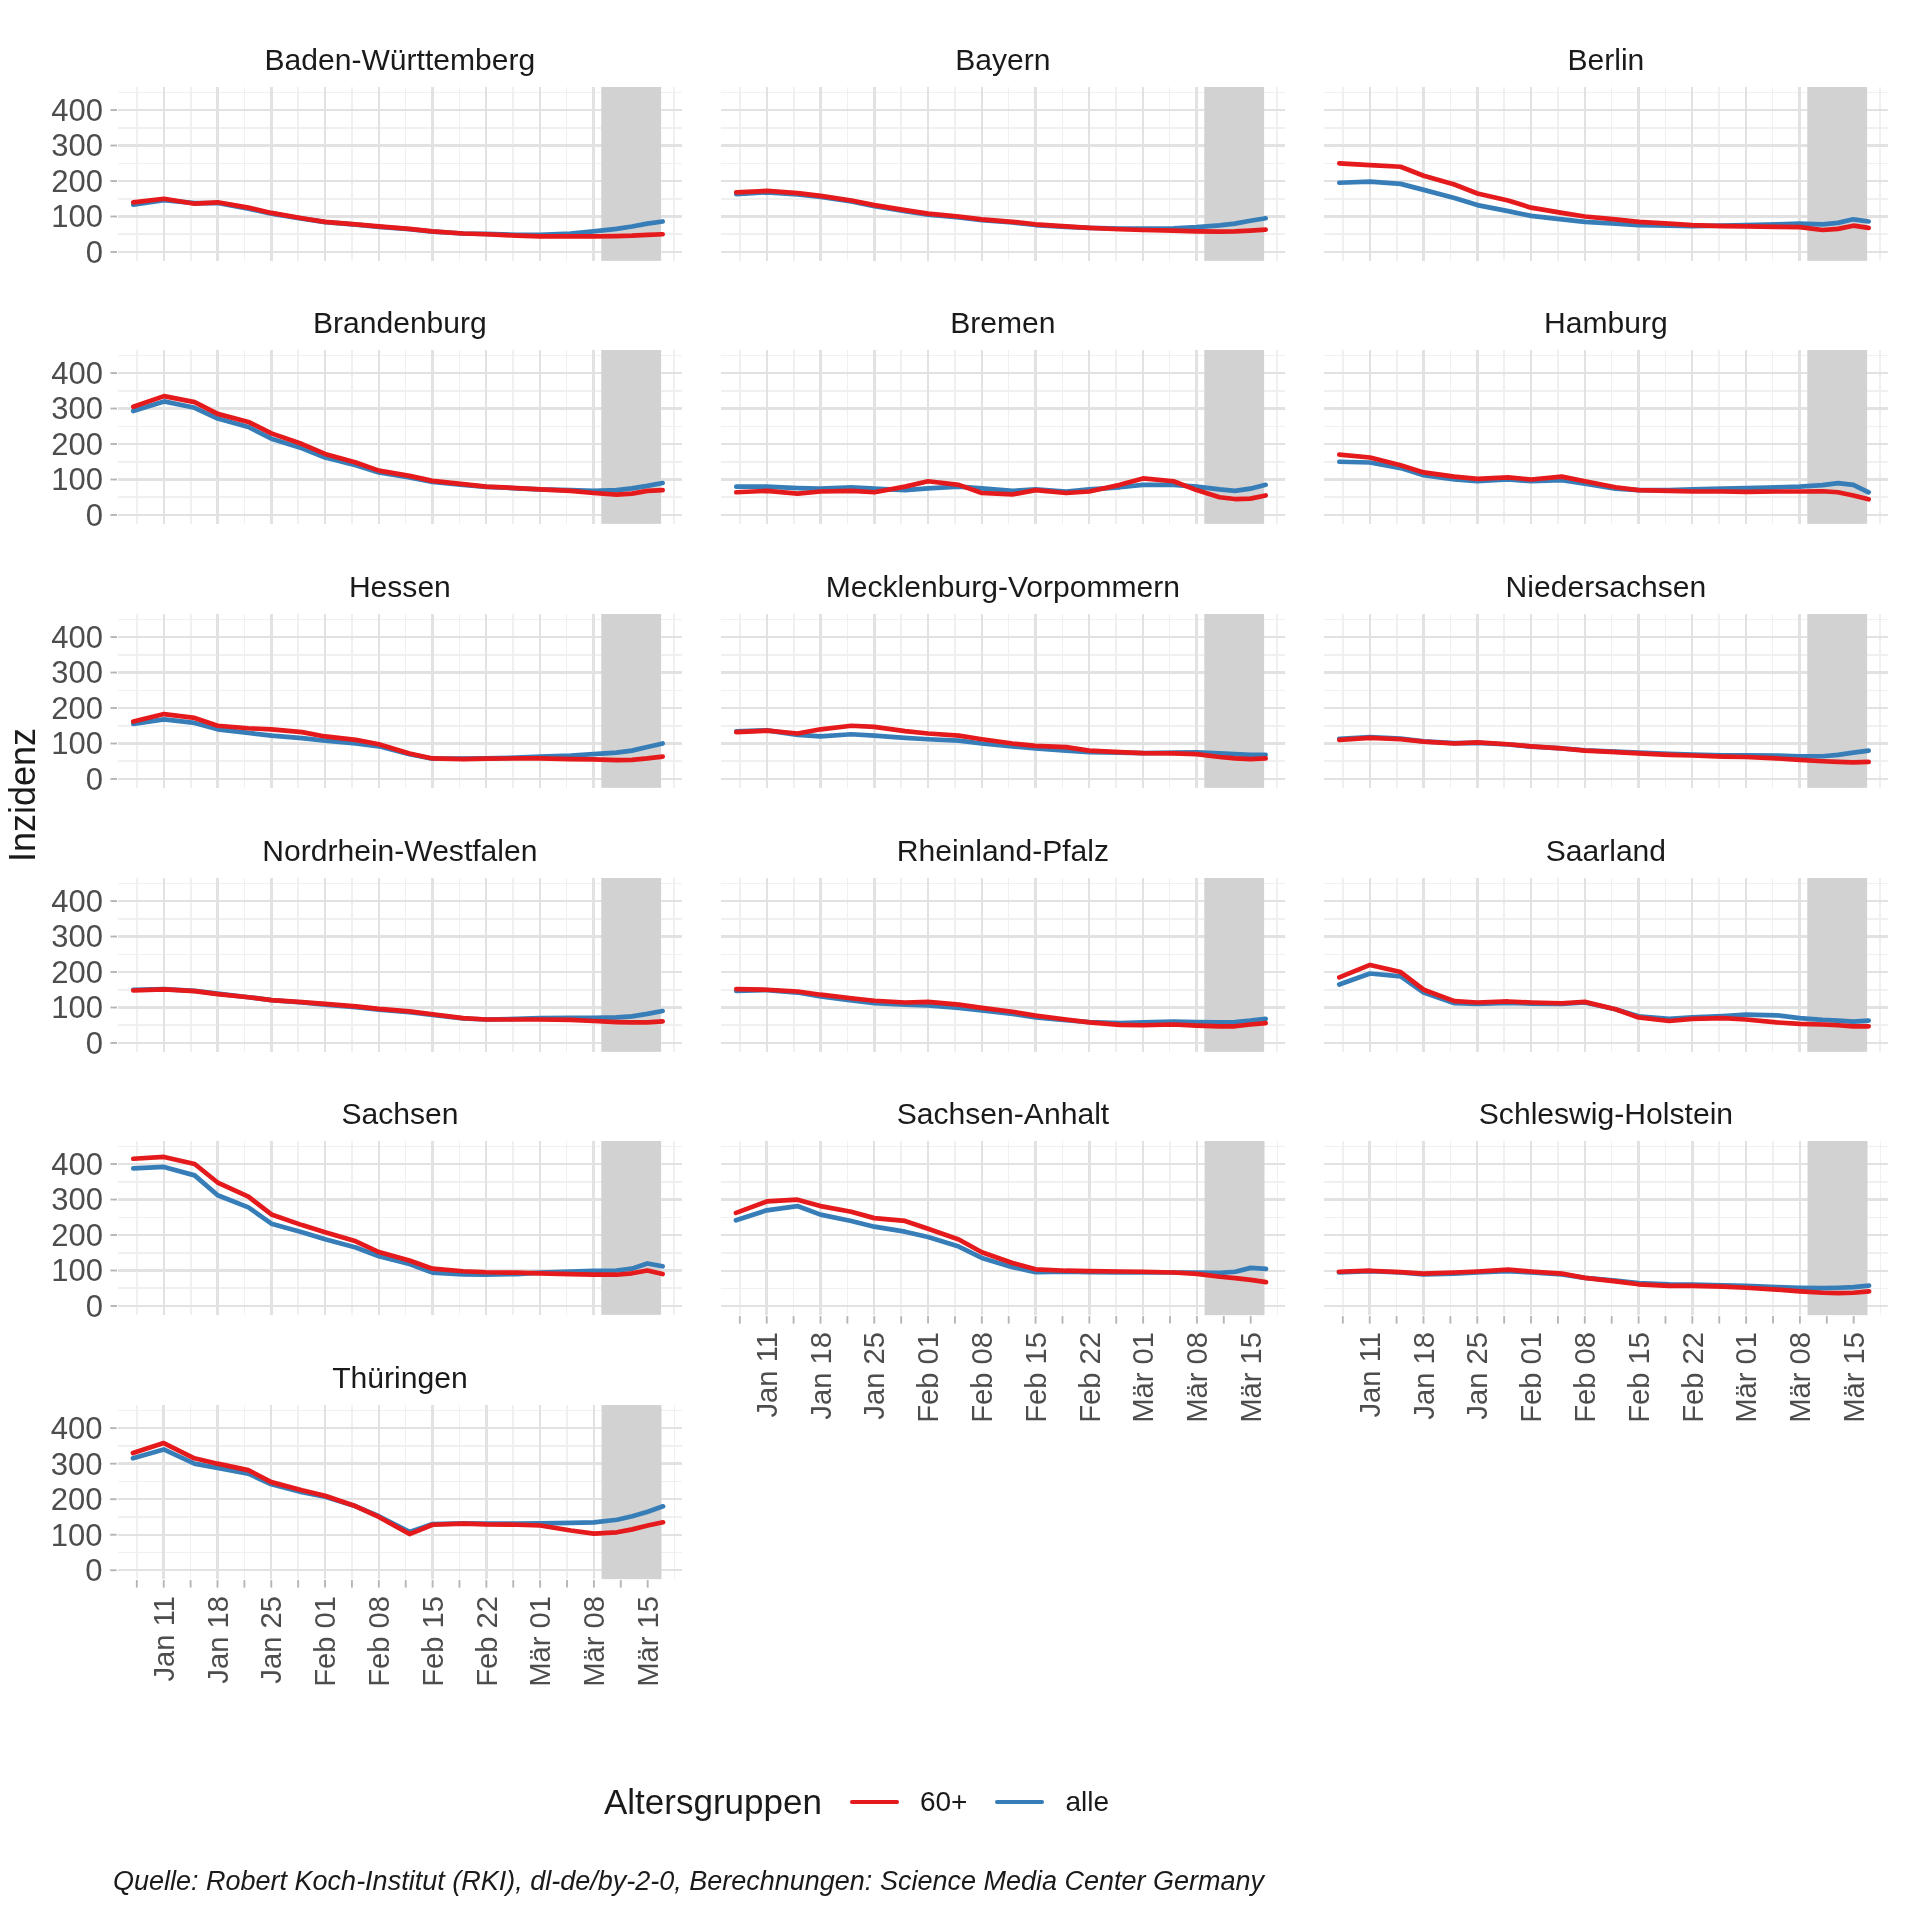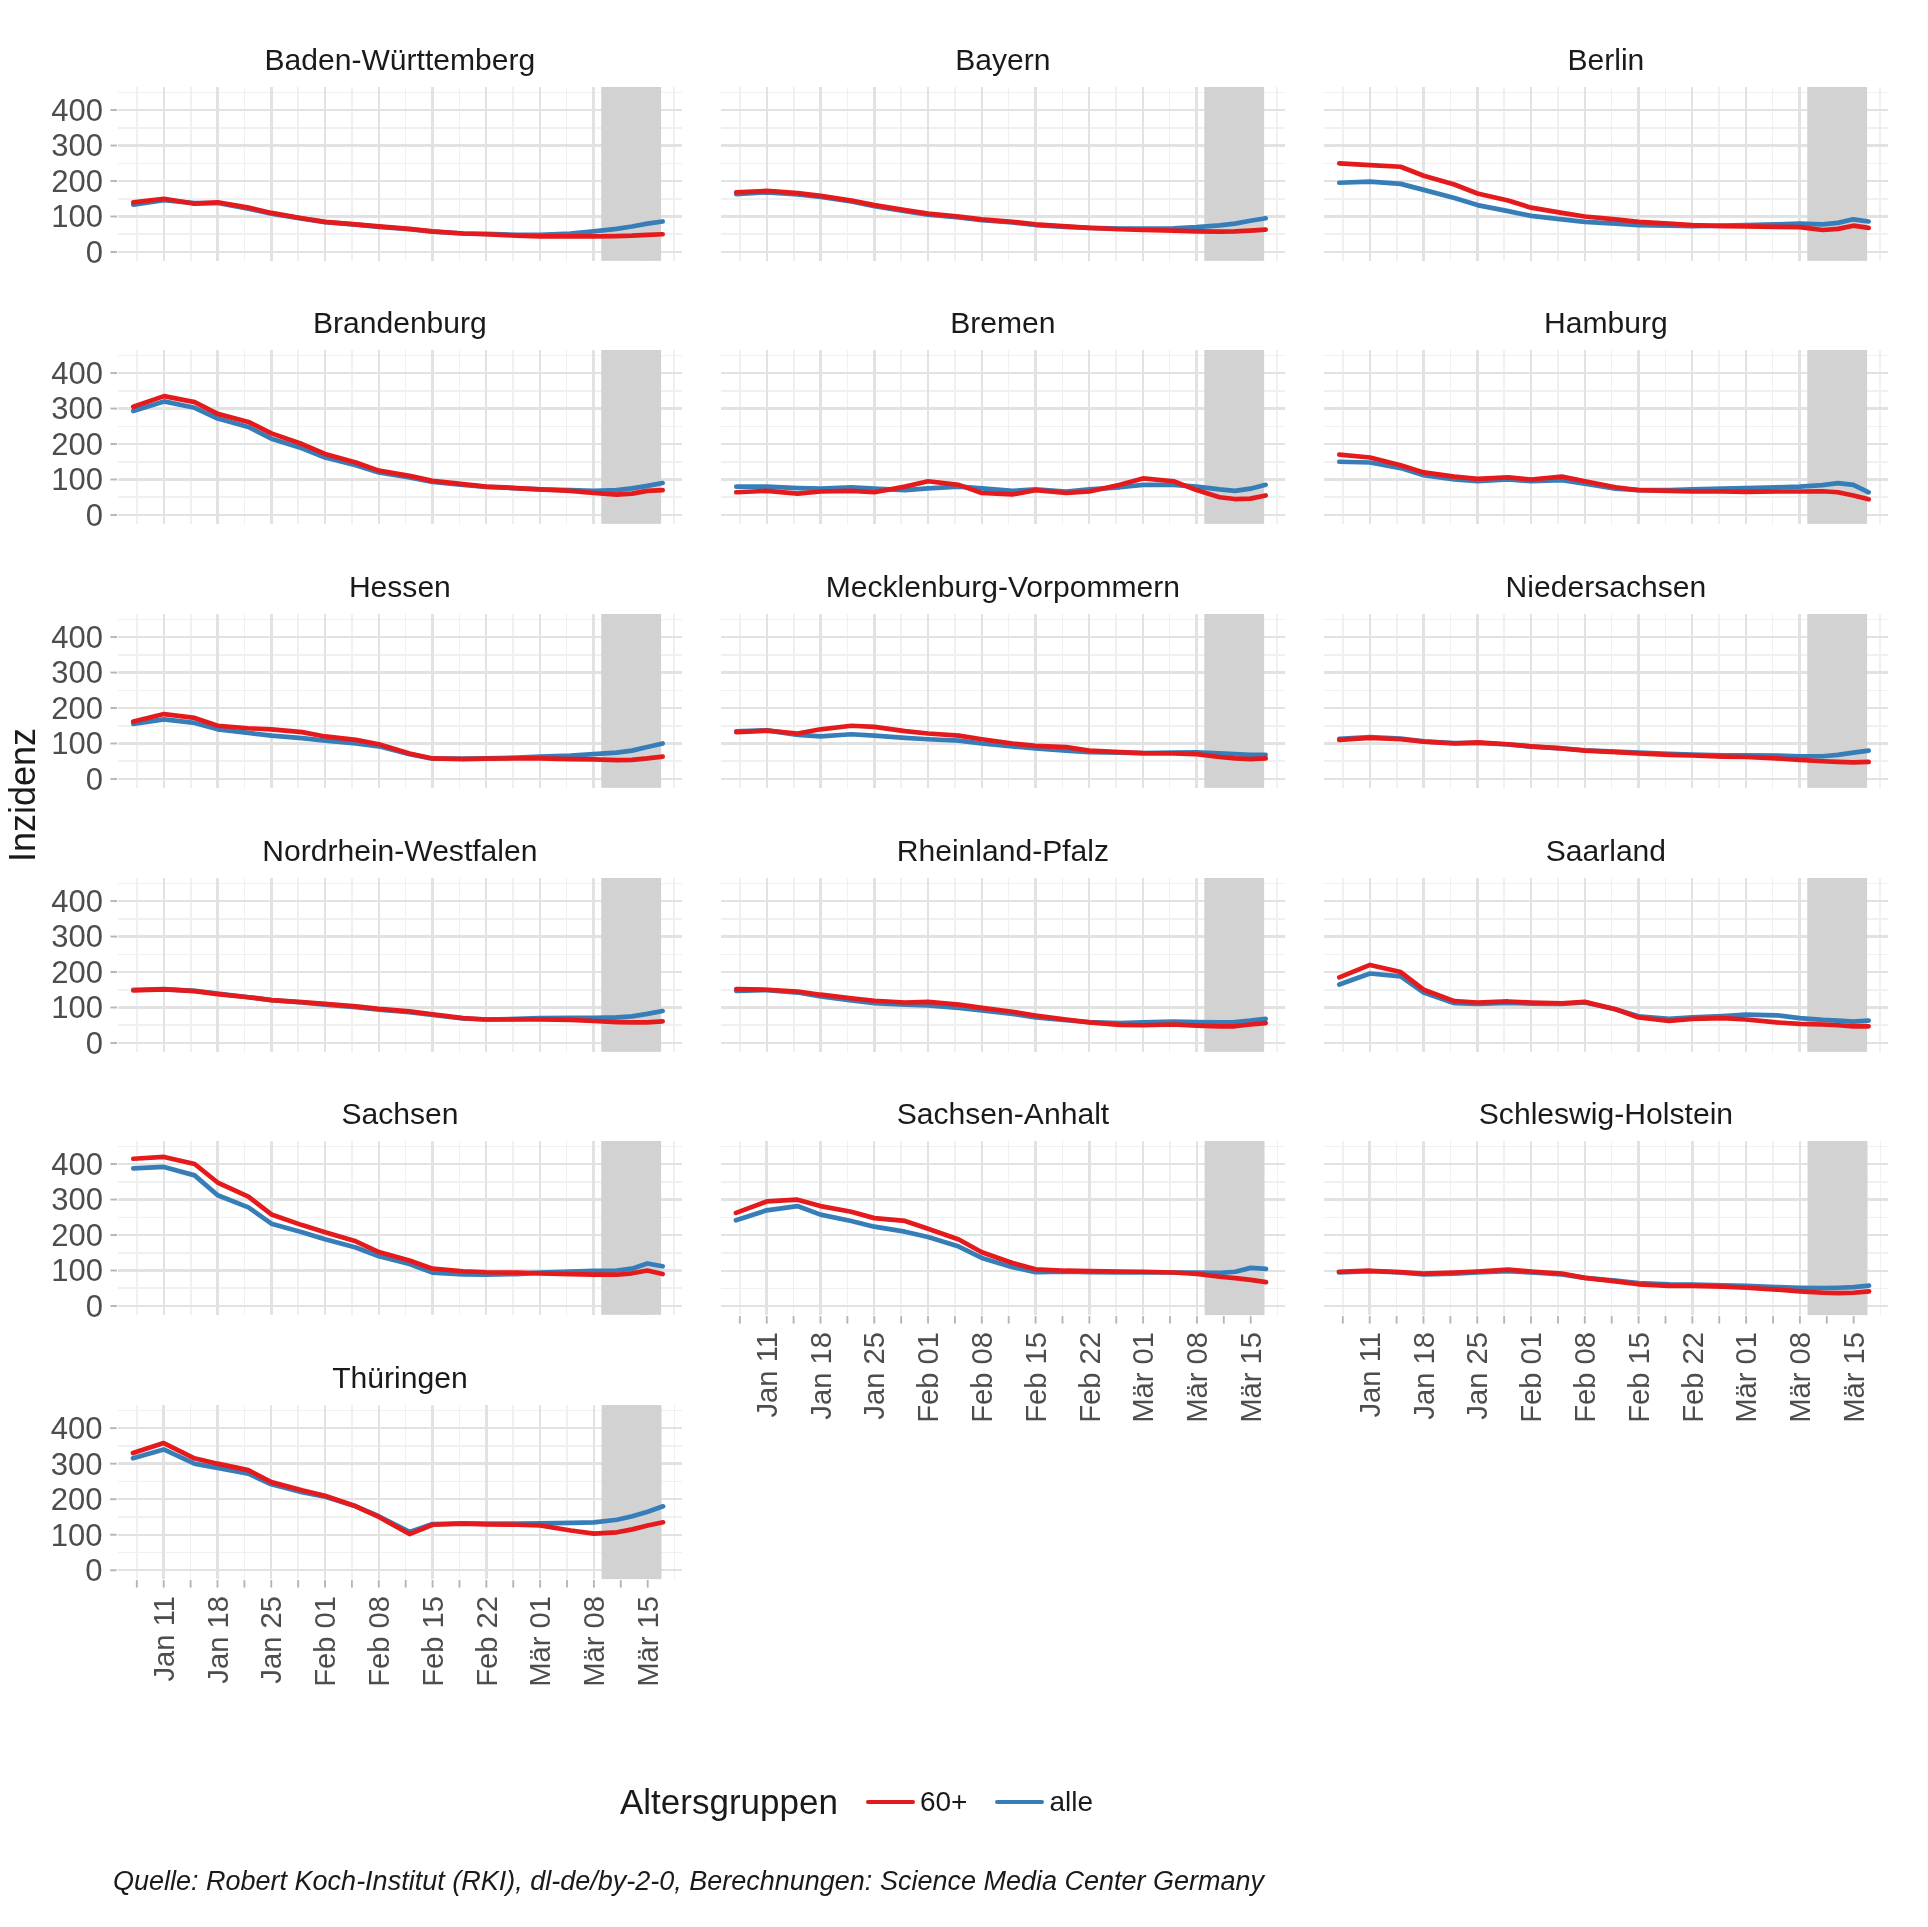--- a/index.html
+++ b/index.html
@@ -11,21 +11,21 @@
   .y-title{
     position:absolute;left:1.9px;top:824px;width:38px;height:38px;
     font-size:36px;color:#1a1a1a;white-space:nowrap;
     transform:rotate(-90deg);transform-origin:19px 19px;text-align:center;
   }
   .legend{
     position:absolute;top:1782px;left:0;width:1627px;
     display:flex;justify-content:center;align-items:center;gap:28px;margin-left:43px;
   }
   .legend-title{font-size:35px;color:#1a1a1a;}
-  .legend-item{display:flex;align-items:center;gap:5px;font-size:28px;color:#1a1a1a;}
+  .legend-item{display:flex;align-items:center;gap:21px;font-size:28px;color:#1a1a1a;}
   .legend-key{display:inline-block;width:49px;height:4.7px;border-radius:1.9px;}
   .source{
     position:absolute;left:113px;top:1866px;font-size:27px;color:#1a1a1a;white-space:nowrap;font-style:italic;
   }
 </style>
 </head>
 <body>
 
 <div id="chart-root">
     <svg width="650" height="234" class="facet-svg" style="left:42px;top:40px;" viewBox="0 0 690 249">

